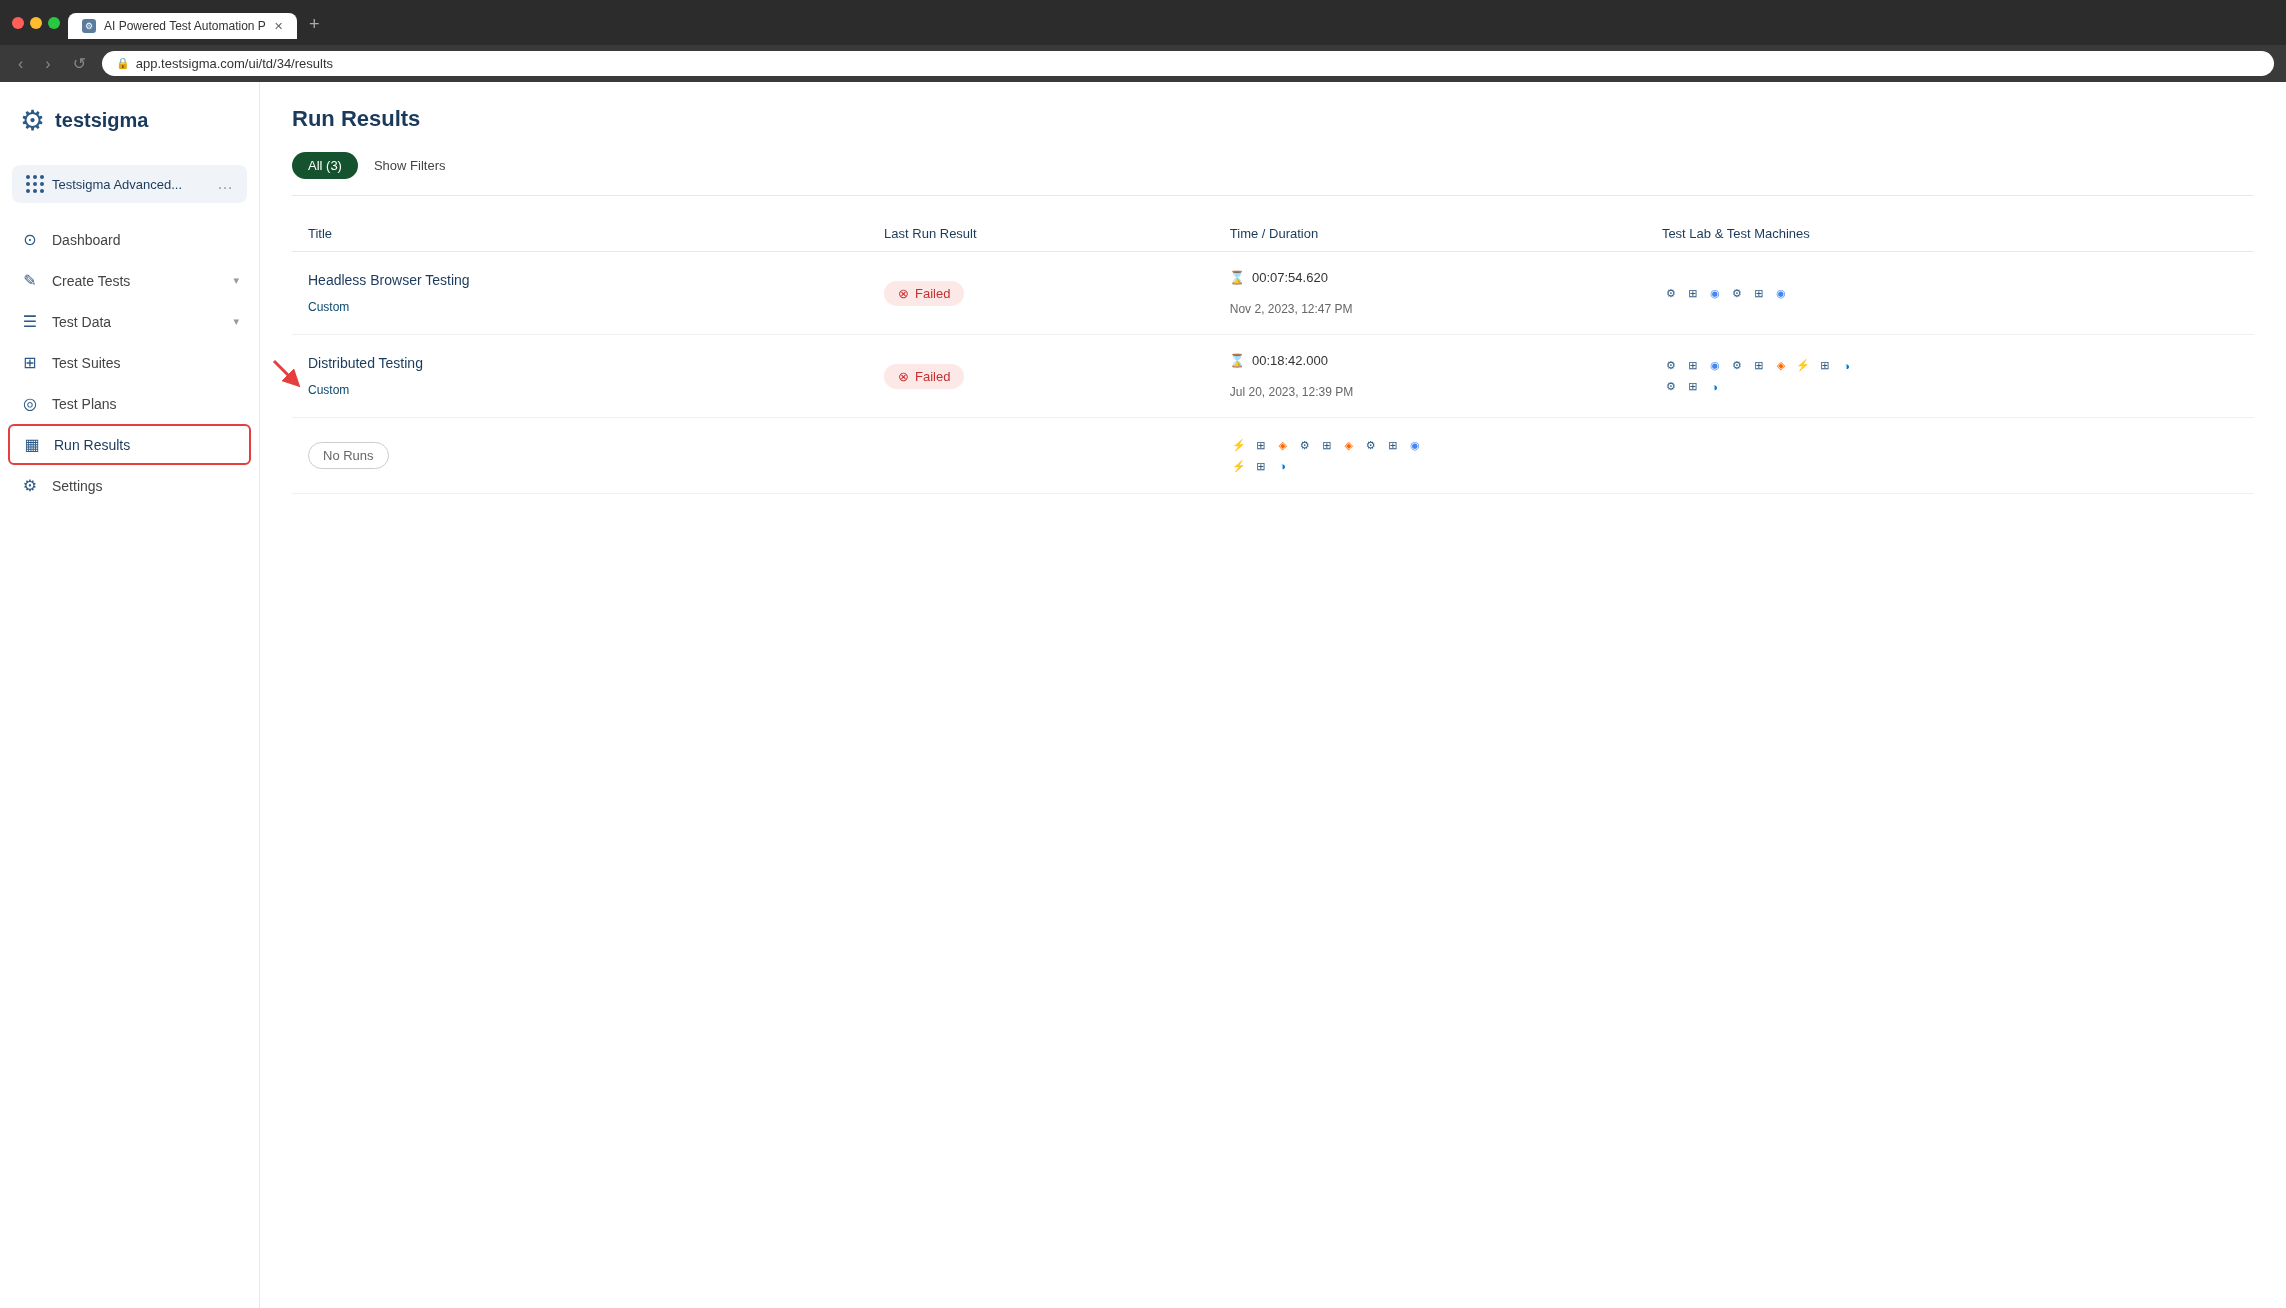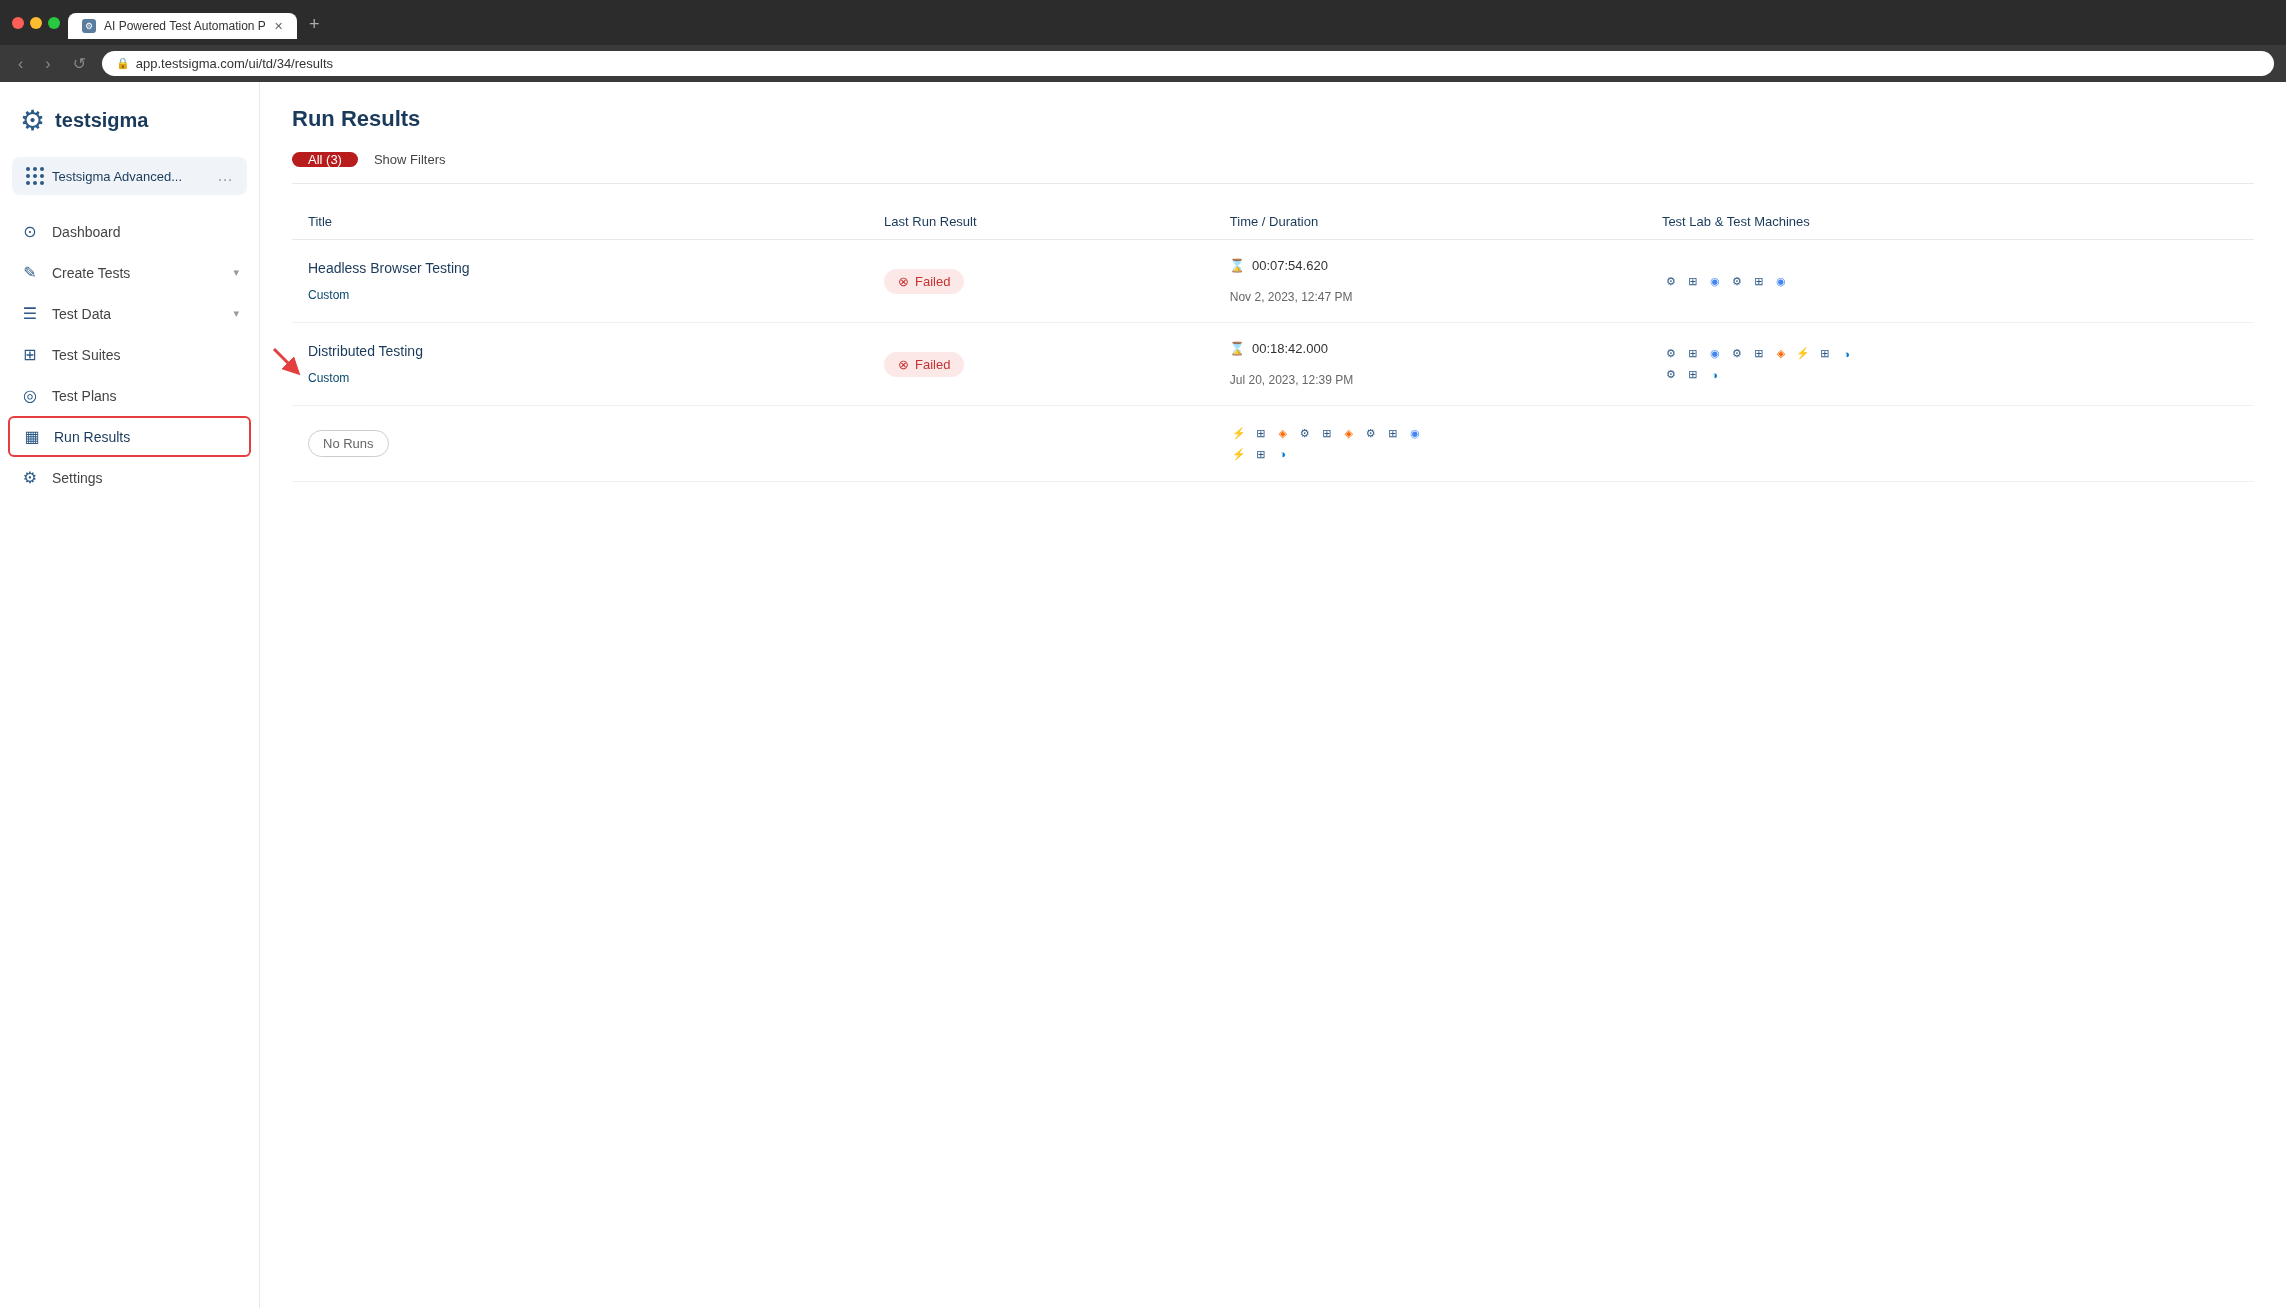--- a/index.html
+++ b/index.html
@@ -25,38 +25,38 @@
 
     
     .app-container { display: flex; flex: 1; overflow: hidden; }
 
     
     .sidebar { width: 260px; background: #fff; border-right: 1px solid #e8e8e8; display: flex; flex-direction: column; padding-top: 12px; flex-shrink: 0; }
     .sidebar-logo { display: flex; align-items: center; gap: 10px; padding: 10px 20px 20px; }
     .logo-gear { color: #2d5986; font-size: 28px; }
     .logo-text { font-size: 20px; font-weight: 700; color: #1a3a5c; }
 
-    .workspace-selector { margin: 0 12px 16px; background: #f0f4f8; border-radius: 8px; padding: 10px 14px; display: flex; align-items: center; gap: 8px; cursor: pointer; }
+    .workspace-selector { margin: 8px 12px 16px; background: #f0f4f8; border-radius: 8px; padding: 10px 14px; display: flex; align-items: center; gap: 8px; cursor: pointer; }
     .workspace-dots { display: grid; grid-template-columns: repeat(3,1fr); gap: 3px; width: 18px; }
     .workspace-dots span { width: 4px; height: 4px; background: #2d5986; border-radius: 50%; display: block; }
     .workspace-name { font-size: 13px; color: #1a3a5c; font-weight: 500; flex: 1; }
     .workspace-ellipsis { color: #999; font-size: 16px; }
 
     .nav-item { display: flex; align-items: center; gap: 12px; padding: 11px 20px; cursor: pointer; color: #444; font-size: 14px; font-weight: 400; }
     .nav-item.active { background: #fff; color: #1a3a5c; font-weight: 500; }
     .nav-item.active { border: 2px solid #e53e3e; border-radius: 6px; margin: 0 8px; padding: 9px 12px; }
     .nav-icon { font-size: 16px; color: #2d5986; width: 20px; text-align: center; }
     .nav-chevron { margin-left: auto; font-size: 11px; color: #999; }
 
     
     .main-content { flex: 1; overflow-y: auto; padding: 24px 32px; background: #fff; }
     .page-title { font-size: 22px; font-weight: 600; color: #1a3a5c; margin-bottom: 20px; }
 
     .filter-bar { display: flex; align-items: center; gap: 16px; margin-bottom: 20px; padding-bottom: 16px; border-bottom: 1px solid #e8e8e8; }
-    .filter-all-btn { background: #b91c1c; color: #fff; border: none; border-radius: 20px; padding: 0 16px; font-size: 13px; cursor: pointer; }
+    .filter-all-btn { background: #14532d; color: #fff; border: none; border-radius: 20px; padding: 6px 16px; font-size: 13px; cursor: pointer; }
     .filter-show-btn { background: none; border: none; color: #444; font-size: 13px; cursor: pointer; }
 
     .results-table { width: 100%; }
     .table-header { display: grid; grid-template-columns: 2fr 1.2fr 1.5fr 2fr; padding: 10px 16px; font-size: 13px; font-weight: 400; color: #1a3a5c; border-bottom: 1px solid #e8e8e8; }
     .table-row { display: grid; grid-template-columns: 2fr 1.2fr 1.5fr 2fr; padding: 18px 16px; border-bottom: 1px solid #f0f0f0; align-items: center; }
 
     .row-title { font-size: 14px; font-weight: 500; color: #1a3a5c; }
     .row-subtitle { font-size: 12px; color: #0c4a6e; margin-top: 12px; }
 
     .status-badge { display: inline-flex; align-items: center; gap: 6px; padding: 5px 14px; border-radius: 20px; font-size: 13px; font-weight: 500; }

